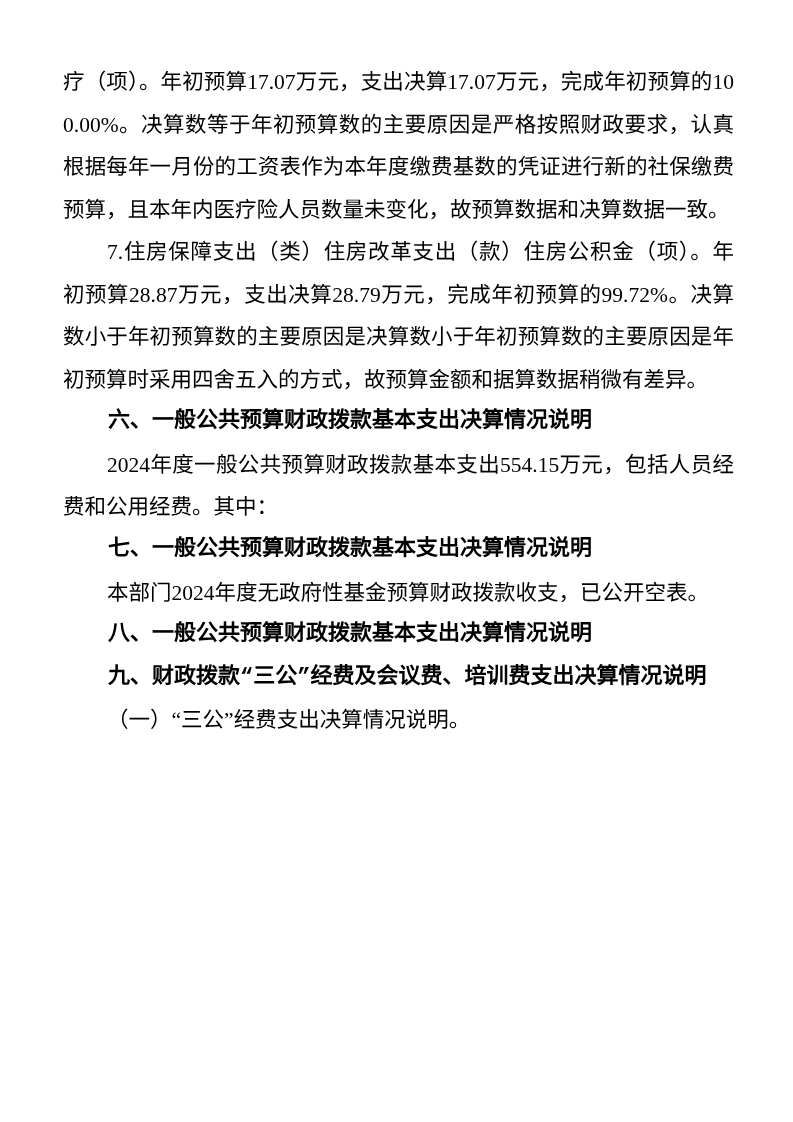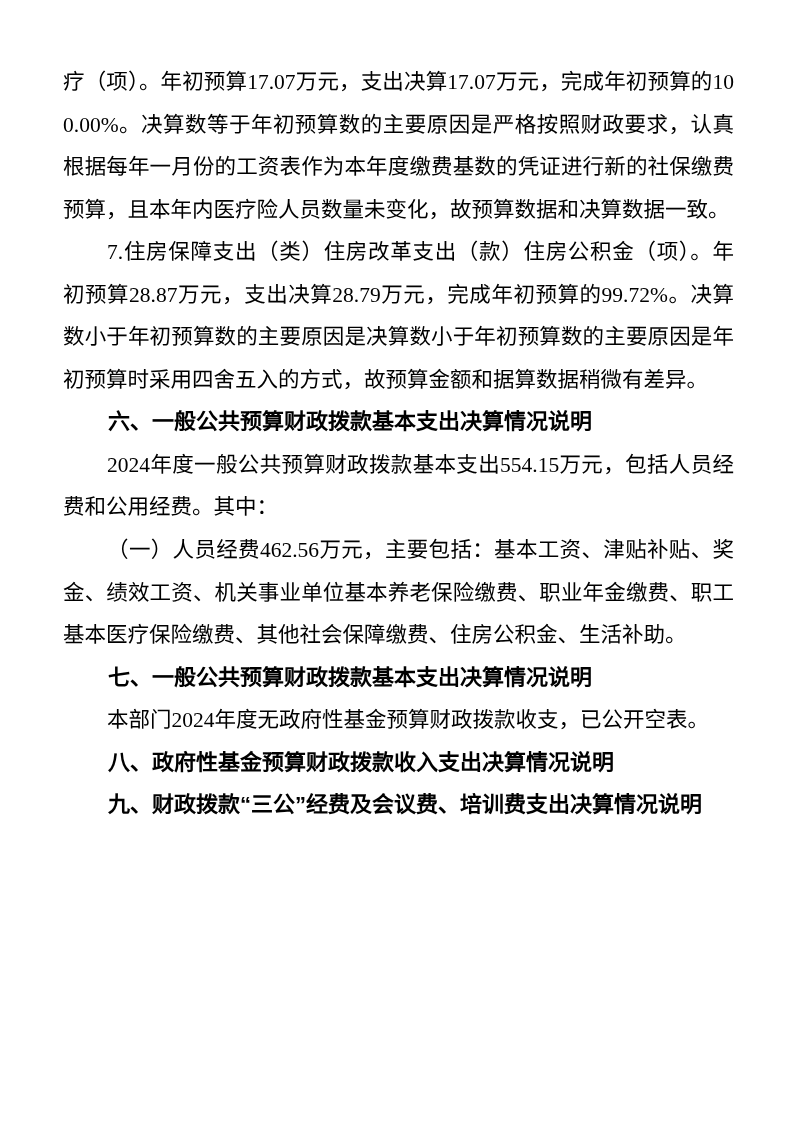--- a/index.html
+++ b/index.html
@@ -24,36 +24,36 @@
     font-size: 21.5px;
     line-height: 42.55px;
     text-align: justify;
     word-break: break-all;
   }
   .body-para {
     font-family: "Liberation Serif", "DejaVu Serif", serif;
     font-weight: 400;
   }
   .heading-para {
-    font-family: Liberation Sans, sans-serif;
+    font-family: Liberation Mono, monospace;
     font-weight: 700;
     font-size: 22px !important;
   }
   .indent {
     text-indent: 2.05em;
   }
 </style>
 </head>
 <body>
 
 <main class="page">
   <section id="doc-body">
       <p class="body-para">疗（项）。年初预算17.07万元，支出决算17.07万元，完成年初预算的100.00%。决算数等于年初预算数的主要原因是严格按照财政要求，认真根据每年一月份的工资表作为本年度缴费基数的凭证进行新的社保缴费预算，且本年内医疗险人员数量未变化，故预算数据和决算数据一致。</p>
       <p class="body-para indent">7.住房保障支出（类）住房改革支出（款）住房公积金（项）。年初预算28.87万元，支出决算28.79万元，完成年初预算的99.72%。决算数小于年初预算数的主要原因是决算数小于年初预算数的主要原因是年初预算时采用四舍五入的方式，故预算金额和据算数据稍微有差异。</p>
       <p class="heading-para indent">六、一般公共预算财政拨款基本支出决算情况说明</p>
       <p class="body-para indent">2024年度一般公共预算财政拨款基本支出554.15万元，包括人员经费和公用经费。其中：</p>
-      <p class="body-para indent">（一）人员经费462.56万元，主要包括：基本工资、津贴补贴、奖金、绩效工资、机关事业单位基本养老保险缴费、职业年金缴费、职工基本医疗保险缴费、其他社会保障缴费、住房公积金、生活补助。</p>
       <p class="heading-para indent">七、一般公共预算财政拨款基本支出决算情况说明</p>
       <p class="body-para indent">本部门2024年度无政府性基金预算财政拨款收支，已公开空表。</p>
-      <p class="heading-para indent">八、政府性基金预算财政拨款收入支出决算情况说明</p>
+      <p class="heading-para indent">八、一般公共预算财政拨款基本支出决算情况说明</p>
       <p class="heading-para indent">九、财政拨款“三公”经费及会议费、培训费支出决算情况说明</p>
+      <p class="body-para indent">（一）“三公”经费支出决算情况说明。</p>
     </section>
 </main>
 
 </body></html>

